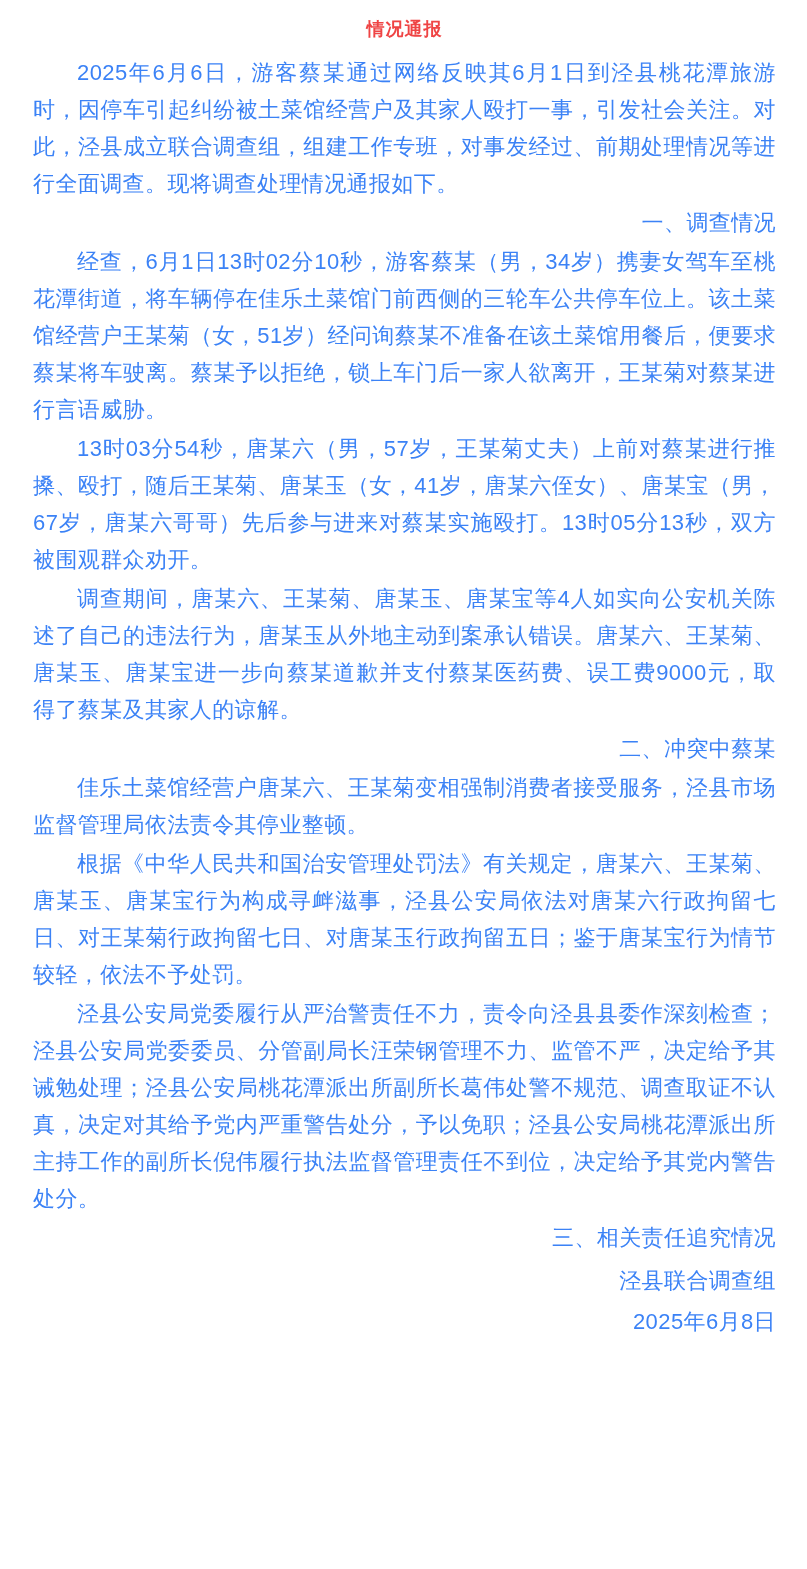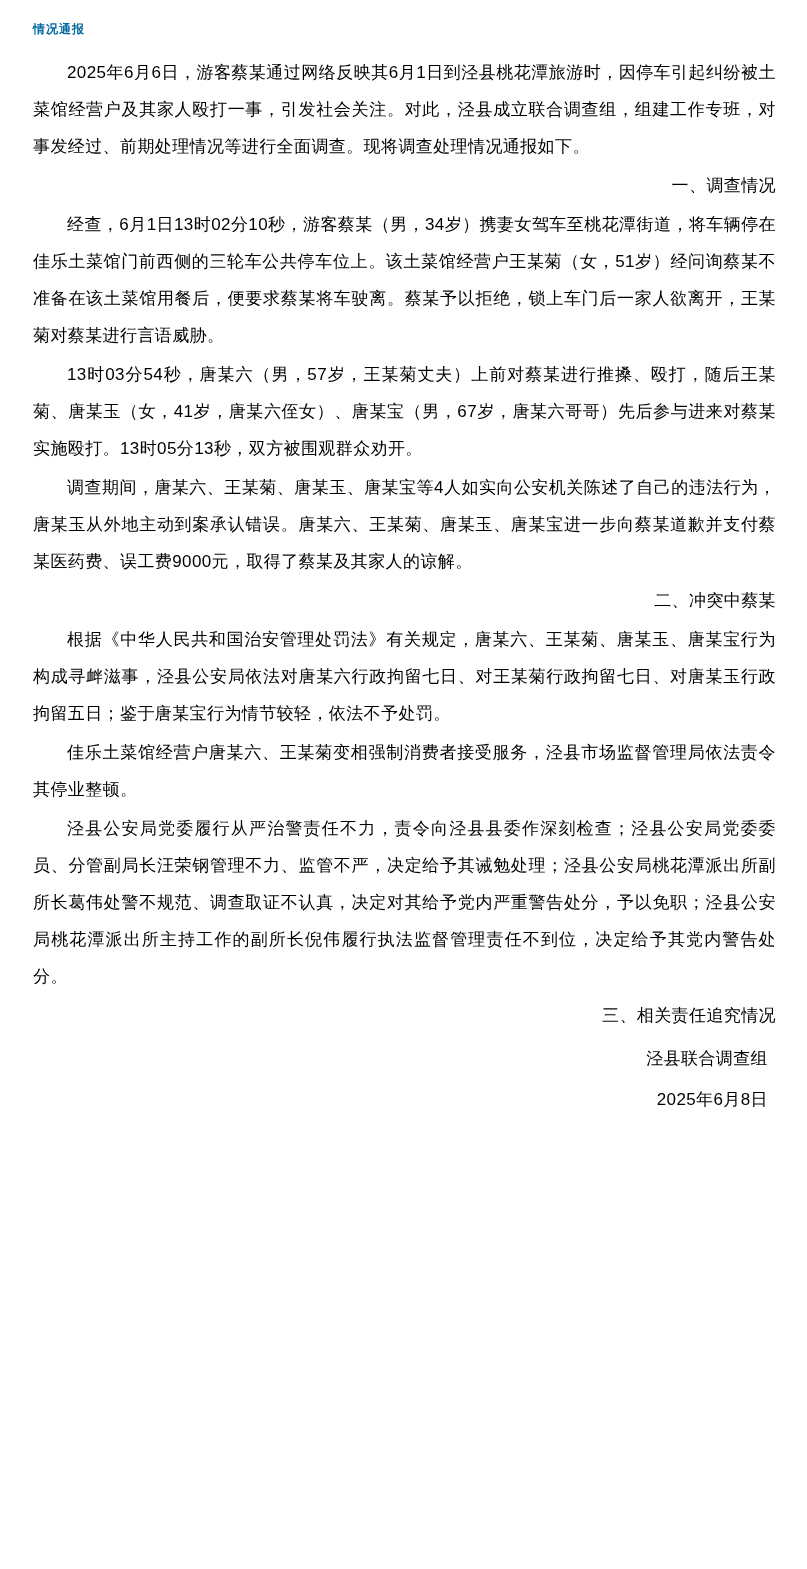--- a/index.html
+++ b/index.html
@@ -10,66 +10,66 @@
   .page {
     width: 807px;
     min-height: 1569px;
     box-sizing: border-box;
     margin: 0 auto;
     background: #ffffff;
     padding: 10px 31px 24px 33px;
     font-family: "Liberation Sans", "DejaVu Sans", sans-serif;
   }
   .doc-title {
-    font-size: 12px;
+    font-size: 18px;
     line-height: 30px;
     font-weight: 700;
-    color: #0369a1;
-    text-align: left;
+    color: #ef4444;
+    text-align: center;
     margin: 4px 0 10px 0;
     letter-spacing: 1px;
   }
   .para {
-    font-size: 17px;
+    font-size: 22px;
     line-height: 37px;
-    color: #000000;
+    color: #3b82f6;
     text-indent: 2em;
     text-align: justify;
     margin: 2px 0;
     letter-spacing: 0.4px;
   }
   .para.heading {
     text-align: right;
   }
   .para.align-right {
     text-align: right;
     text-indent: 0;
   }
   .sign-block {
     margin-top: 6px;
   }
   .sign-block .para {
-    margin: 4px 8px;
+    margin: 4px 0;
   }
 </style>
 </head>
 <body>
 
 <div class="page">
 
   <h1 class="doc-title">情况通报</h1>
 
   <p class="para">2025年6月6日，游客蔡某通过网络反映其6月1日到泾县桃花潭旅游时，因停车引起纠纷被土菜馆经营户及其家人殴打一事，引发社会关注。对此，泾县成立联合调查组，组建工作专班，对事发经过、前期处理情况等进行全面调查。现将调查处理情况通报如下。</p>
   <p class="para heading">一、调查情况</p>
   <p class="para">经查，6月1日13时02分10秒，游客蔡某（男，34岁）携妻女驾车至桃花潭街道，将车辆停在佳乐土菜馆门前西侧的三轮车公共停车位上。该土菜馆经营户王某菊（女，51岁）经问询蔡某不准备在该土菜馆用餐后，便要求蔡某将车驶离。蔡某予以拒绝，锁上车门后一家人欲离开，王某菊对蔡某进行言语威胁。</p>
   <p class="para">13时03分54秒，唐某六（男，57岁，王某菊丈夫）上前对蔡某进行推搡、殴打，随后王某菊、唐某玉（女，41岁，唐某六侄女）、唐某宝（男，67岁，唐某六哥哥）先后参与进来对蔡某实施殴打。13时05分13秒，双方被围观群众劝开。</p>
   <p class="para">调查期间，唐某六、王某菊、唐某玉、唐某宝等4人如实向公安机关陈述了自己的违法行为，唐某玉从外地主动到案承认错误。唐某六、王某菊、唐某玉、唐某宝进一步向蔡某道歉并支付蔡某医药费、误工费9000元，取得了蔡某及其家人的谅解。</p>
   <p class="para heading">二、冲突中蔡某</p>
+  <p class="para">佳乐土菜馆经营户唐某六、王某菊变相强制消费者接受服务，泾县市场监督管理局依法责令其停业整顿。</p>
   <p class="para">根据《中华人民共和国治安管理处罚法》有关规定，唐某六、王某菊、唐某玉、唐某宝行为构成寻衅滋事，泾县公安局依法对唐某六行政拘留七日、对王某菊行政拘留七日、对唐某玉行政拘留五日；鉴于唐某宝行为情节较轻，依法不予处罚。</p>
-  <p class="para">佳乐土菜馆经营户唐某六、王某菊变相强制消费者接受服务，泾县市场监督管理局依法责令其停业整顿。</p>
   <p class="para">泾县公安局党委履行从严治警责任不力，责令向泾县县委作深刻检查；泾县公安局党委委员、分管副局长汪荣钢管理不力、监管不严，决定给予其诫勉处理；泾县公安局桃花潭派出所副所长葛伟处警不规范、调查取证不认真，决定对其给予党内严重警告处分，予以免职；泾县公安局桃花潭派出所主持工作的副所长倪伟履行执法监督管理责任不到位，决定给予其党内警告处分。</p>
   <p class="para heading">三、相关责任追究情况</p>
 
   <div class="sign-block">
     <p class="para align-right">泾县联合调查组</p>
     <p class="para align-right">2025年6月8日</p>
   </div>
 
 </div>
 

